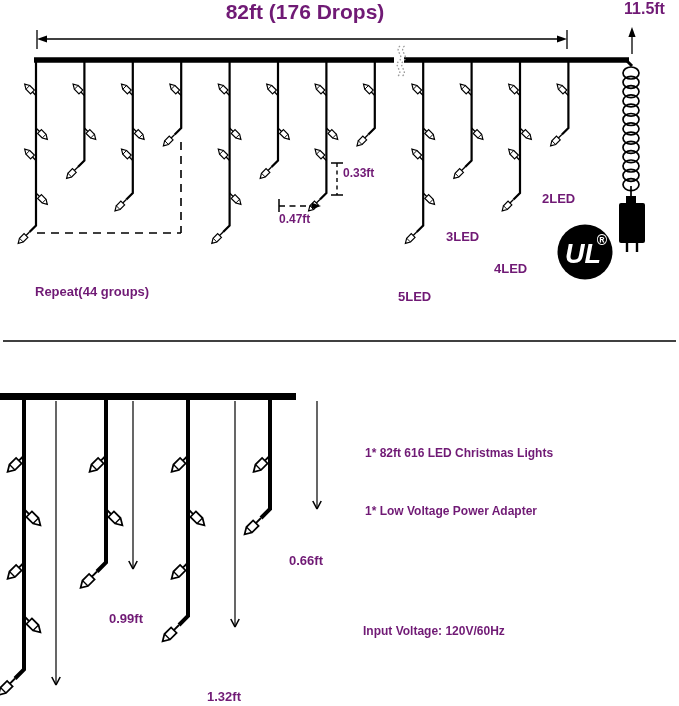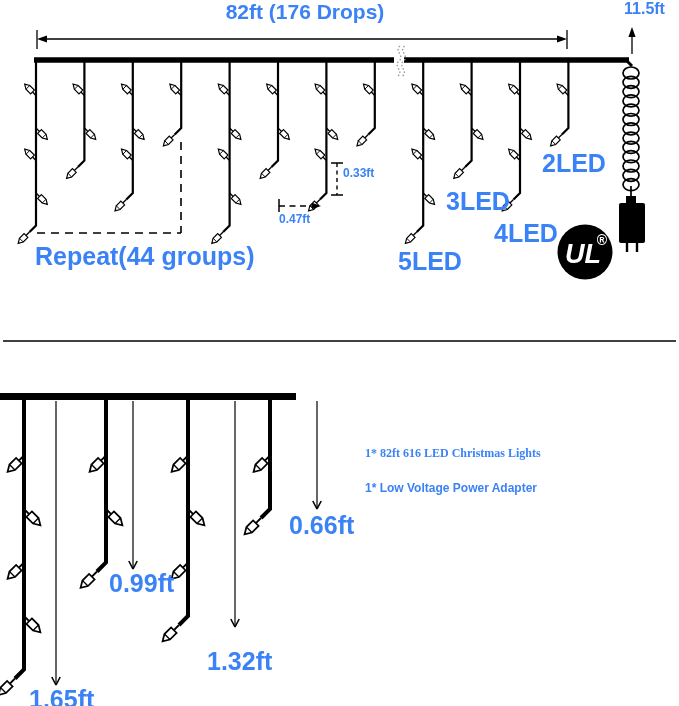--- a/index.html
+++ b/index.html
@@ -2,25 +2,25 @@
 <html><head>
 <meta charset="utf-8">
 <style>
   html,body{margin:0;padding:0;background:#fff;}
   .stage{
     position:relative;width:679px;height:706px;background:#fff;overflow:hidden;
     font-family:"Liberation Sans","DejaVu Sans",sans-serif;color:#000;
   }
   .stage svg{position:absolute;left:0;top:0;}
   .lbl{
-    position:absolute;font-weight:bold;color:#3b82f6;white-space:nowrap;line-height:1.05;
+    position:absolute;font-weight:bold;color:#701a75;white-space:nowrap;line-height:1.05;
   }
   .f21{font-size:21px;}
   .f20{font-size:16px;}
-  .f19{font-size:25px;}
+  .f19{font-size:13px;margin-top:42px;}
   .f18{font-size:12px;text-align:center;}
   .ctr{text-align:center;}
 </style>
 </head>
 <body>
 
 <div class="stage">
 
   <svg width="679" height="706" viewBox="0 0 679 706">
     <g id="art-top">
@@ -410,16 +410,17 @@
   <div class="lbl f19" style="left:398px;top:248px;">5LED</div>
   <div class="lbl f19" style="left:446px;top:188px;">3LED</div>
   <div class="lbl f19" style="left:494px;top:220px;">4LED</div>
   <div class="lbl f19" style="left:542px;top:150px;">2LED</div>
 
   <div class="lbl f19" style="left:29px;top:686px;">1.65ft</div>
   <div class="lbl f19" style="left:109px;top:570px;">0.99ft</div>
   <div class="lbl f19" style="left:207px;top:648px;">1.32ft</div>
   <div class="lbl f19" style="left:289px;top:512px;">0.66ft</div>
 
-  <div class="lbl f18" style="left:365px;top:447px;font-family:Liberation Serif, serif;">1* 82ft 616 LED Christmas Lights</div>
-  <div class="lbl f18" style="left:365px;top:482px;">1* Low Voltage Power Adapter</div>
-
+  <div class="lbl f18" style="left:365px;top:447px;">1* 82ft 616 LED Christmas Lights</div>
+  <div class="lbl f18" style="left:365px;top:505px;">1* Low Voltage Power Adapter</div>
+
+  <div class="lbl f18" style="left:363px;top:625px;">Input Voltage: 120V/60Hz</div>
 </div>
 
 </body></html>

